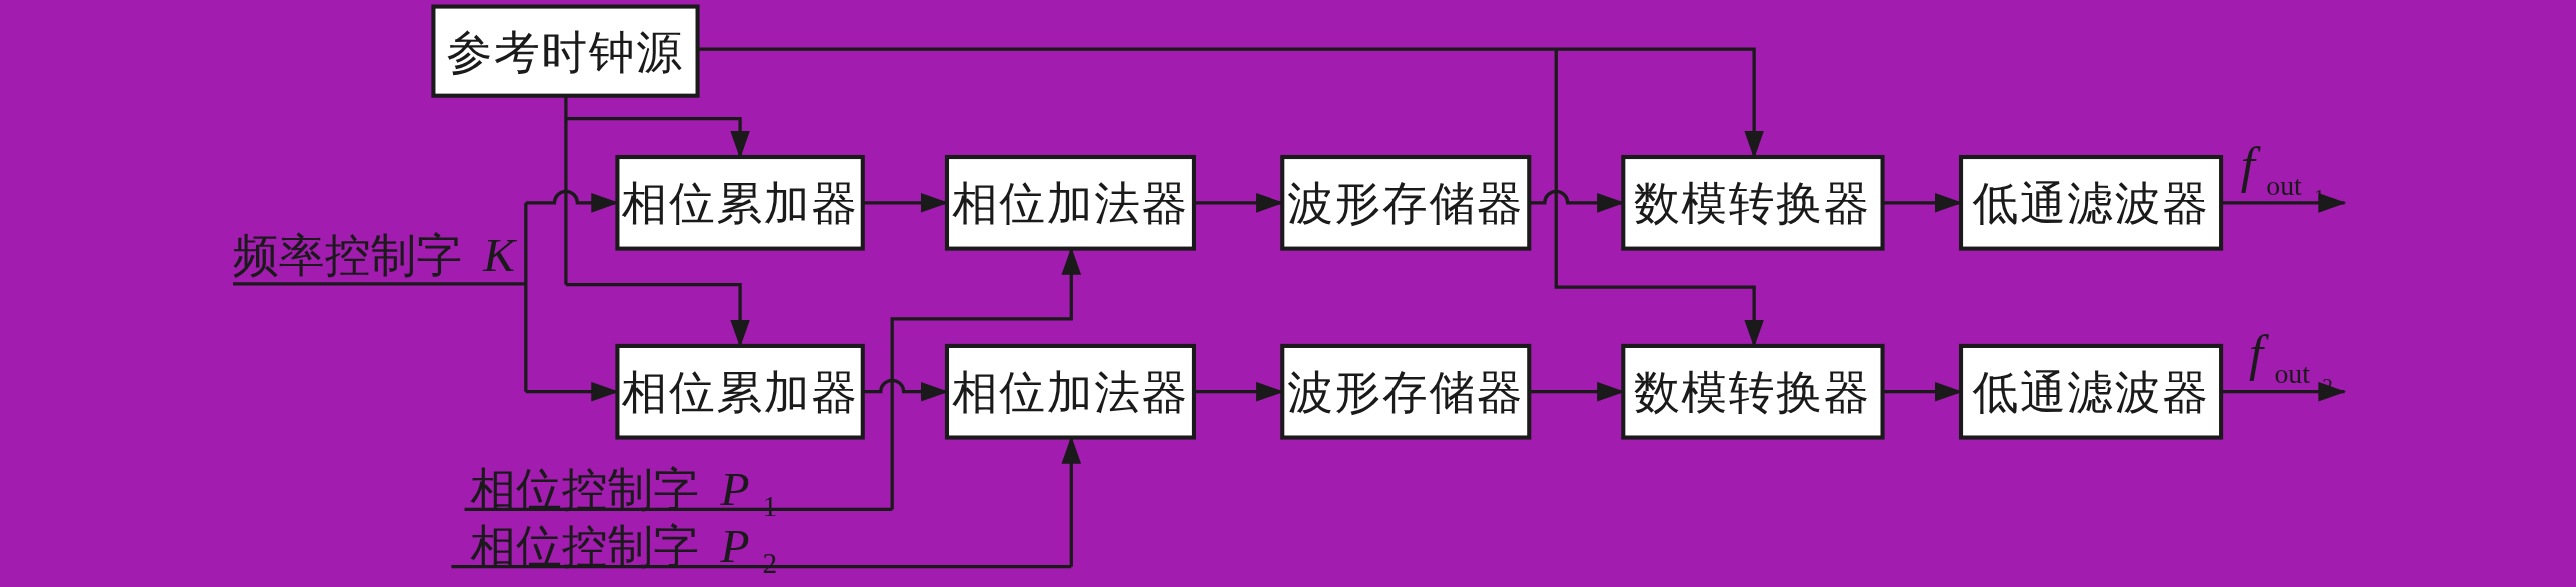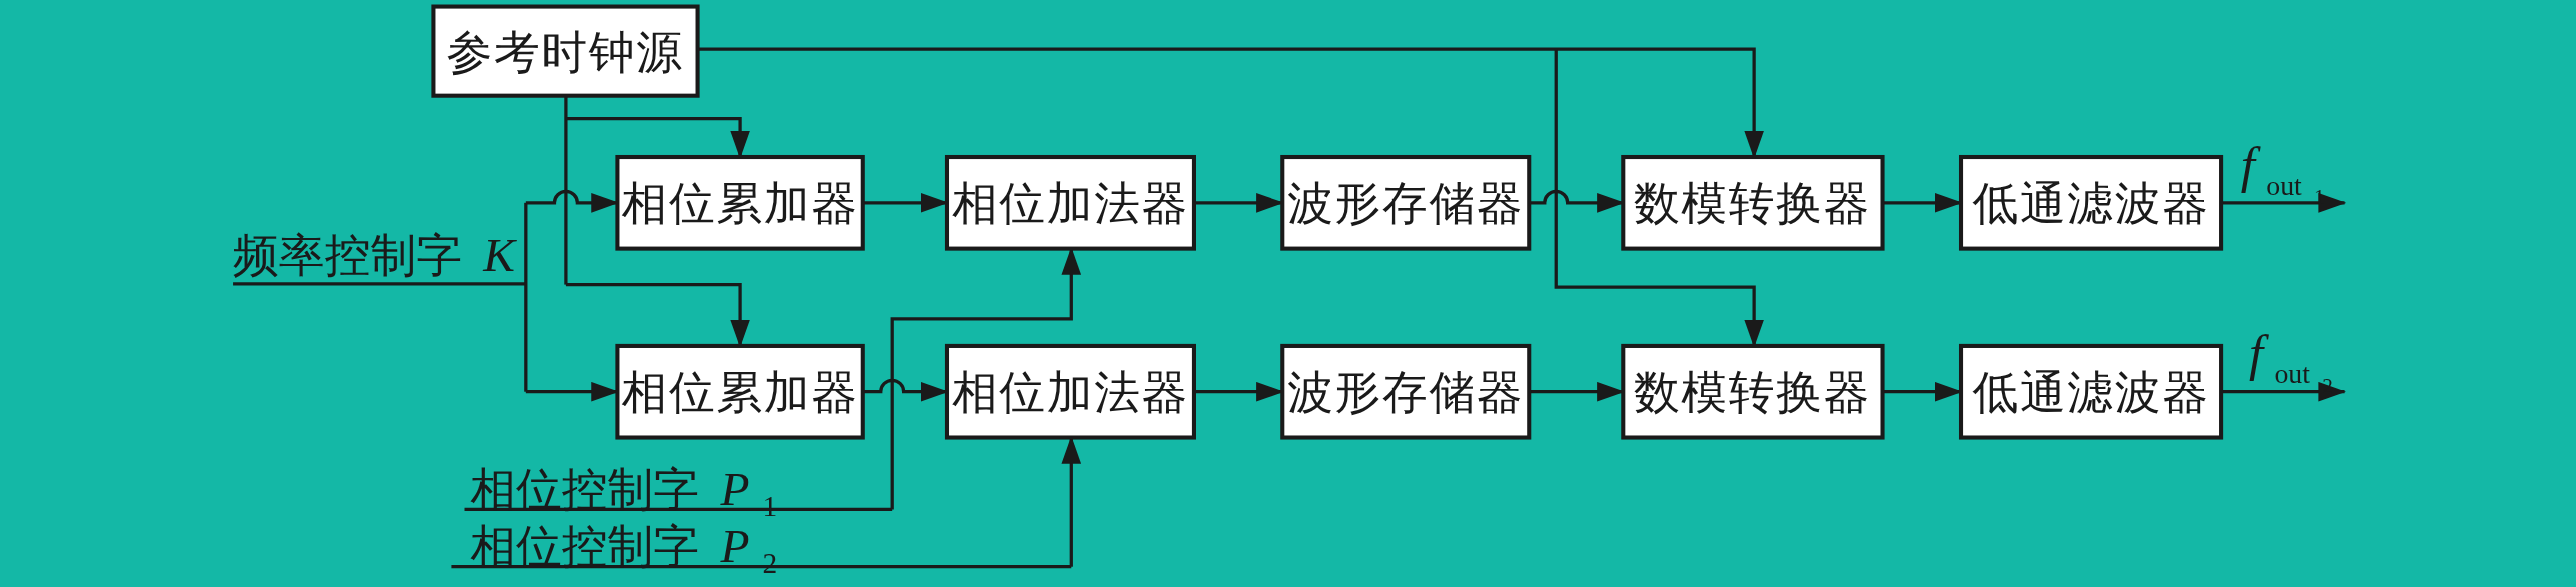--- a/index.html
+++ b/index.html
@@ -4,21 +4,21 @@
 <style>
   html, body {
     margin: 0;
     padding: 0;
     background: #ffffff;
   }
   .canvas {
     position: relative;
     width: 2576px;
     height: 588px;
-    background: #14b8a6;
+    background: #a21caf;
     overflow: hidden;
     font-family: "Liberation Serif", "DejaVu Serif", serif;
   }
   svg { display: block; width: 2576px; height: 588px; }
   .box-rect   { fill: #ffffff; stroke: #1a1a1a; stroke-width: 5; }
   .wire       { fill: none; stroke: #1a1a1a; stroke-width: 4; }
   .box-label  {
     font-family: "Liberation Serif", "DejaVu Serif", serif;
     font-size: 56px;
     letter-spacing: 2px;

